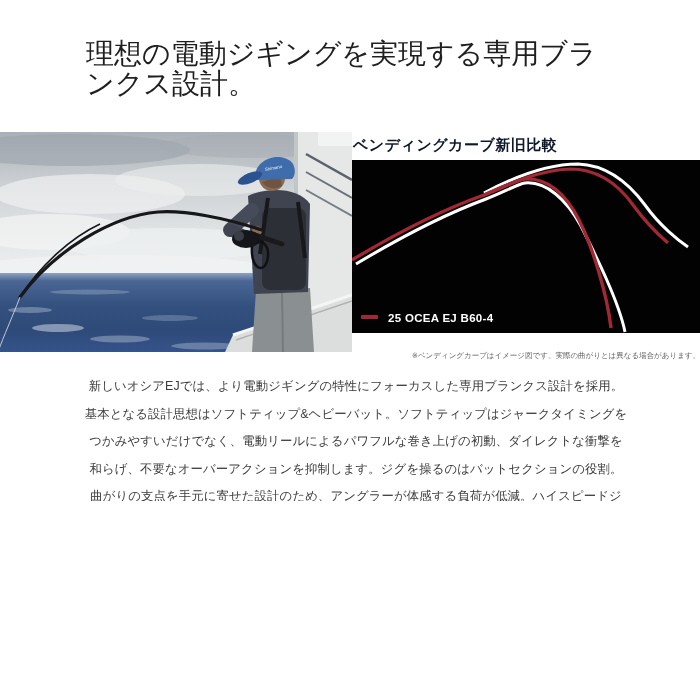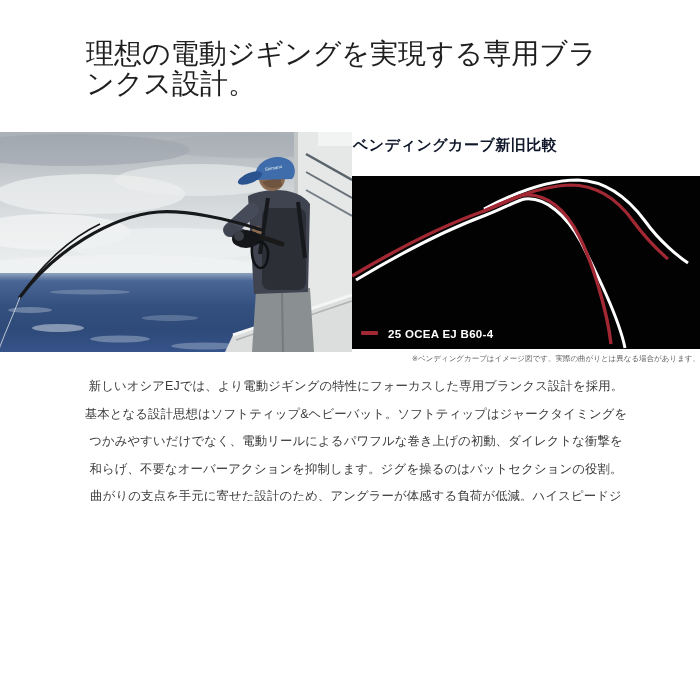--- a/index.html
+++ b/index.html
@@ -12,32 +12,32 @@
             font-size:28px;line-height:30px;font-weight:500;color:#1f1f1f;
             letter-spacing:0px;}
 
   
   .photo-wrap{position:absolute;left:0;top:132px;width:352px;height:220px;overflow:hidden;}
   .photo-wrap svg{display:block;}
 
   .chart{position:absolute;left:352px;top:132px;width:348px;}
   .chart-title{font-size:15px;font-weight:bold;color:#0f172a;line-height:16px;
                padding:5px 0 7px 1px;letter-spacing:0.5px;}
-  .chart-canvas{position:relative;width:348px;height:173px;background:#020202;margin-top:16px;}
+  .chart-canvas{position:relative;width:348px;height:173px;background:#020202;}
   .chart-canvas svg{position:absolute;left:0;top:0;}
   .curve-old{stroke:#ffffff;fill:none;}
   .curve-new{stroke:#a22834;fill:none;}
 
   .legend{position:absolute;left:9px;bottom:7px;}
   .legend-row{display:flex;align-items:center;height:18px;}
   .legend-dash{display:inline-block;width:17px;height:4px;border-radius:1px;margin-right:10px;}
   .legend-label{color:#fff;font-size:11.5px;font-weight:bold;letter-spacing:0.3px;
                 line-height:12px;padding-top:1px;}
 
-  .chart-note{margin-top:5px;font-size:7.5px;color:#5f5f5f;text-align:right;
+  .chart-note{margin-top:18px;font-size:7.5px;color:#5f5f5f;text-align:right;
               letter-spacing:0px;line-height:10px;}
 
   
   .body-copy{position:absolute;left:84px;top:373px;width:544px;
              font-size:12.4px;line-height:27.5px;color:#3b3b3b;
              text-align:center;letter-spacing:0.1px;}
 </style>
 </head>
 <body>
 

